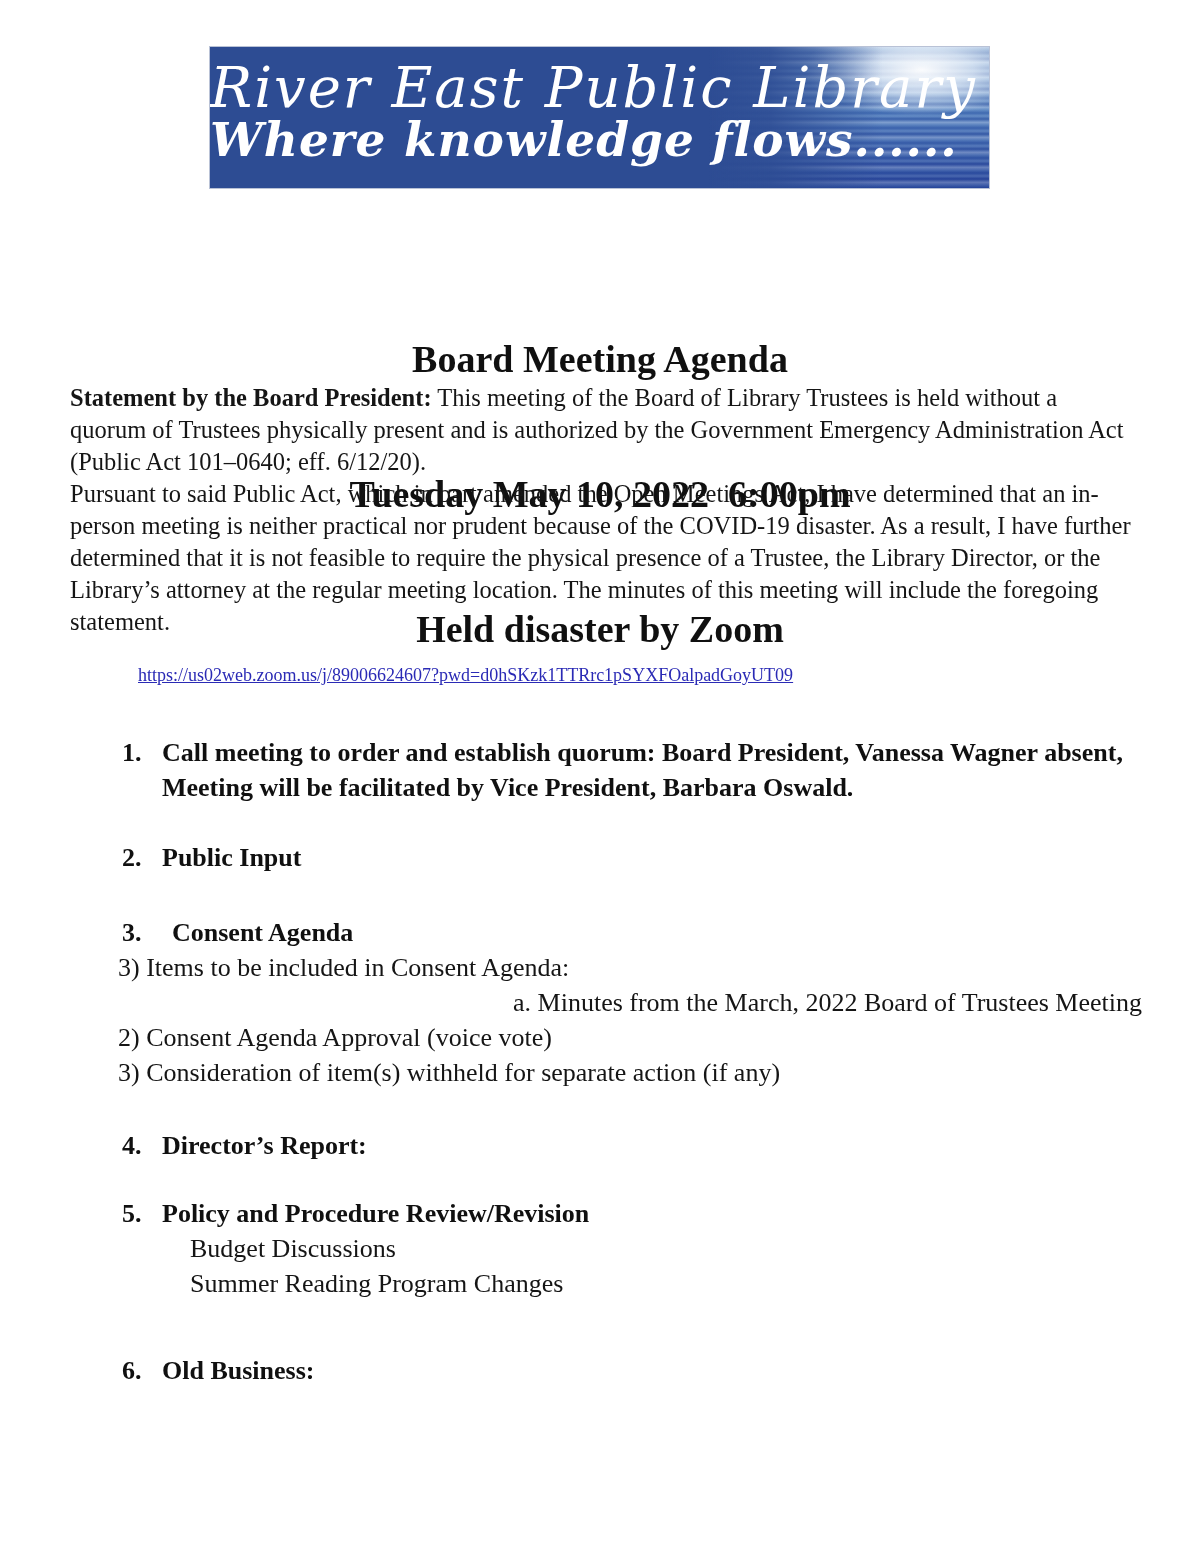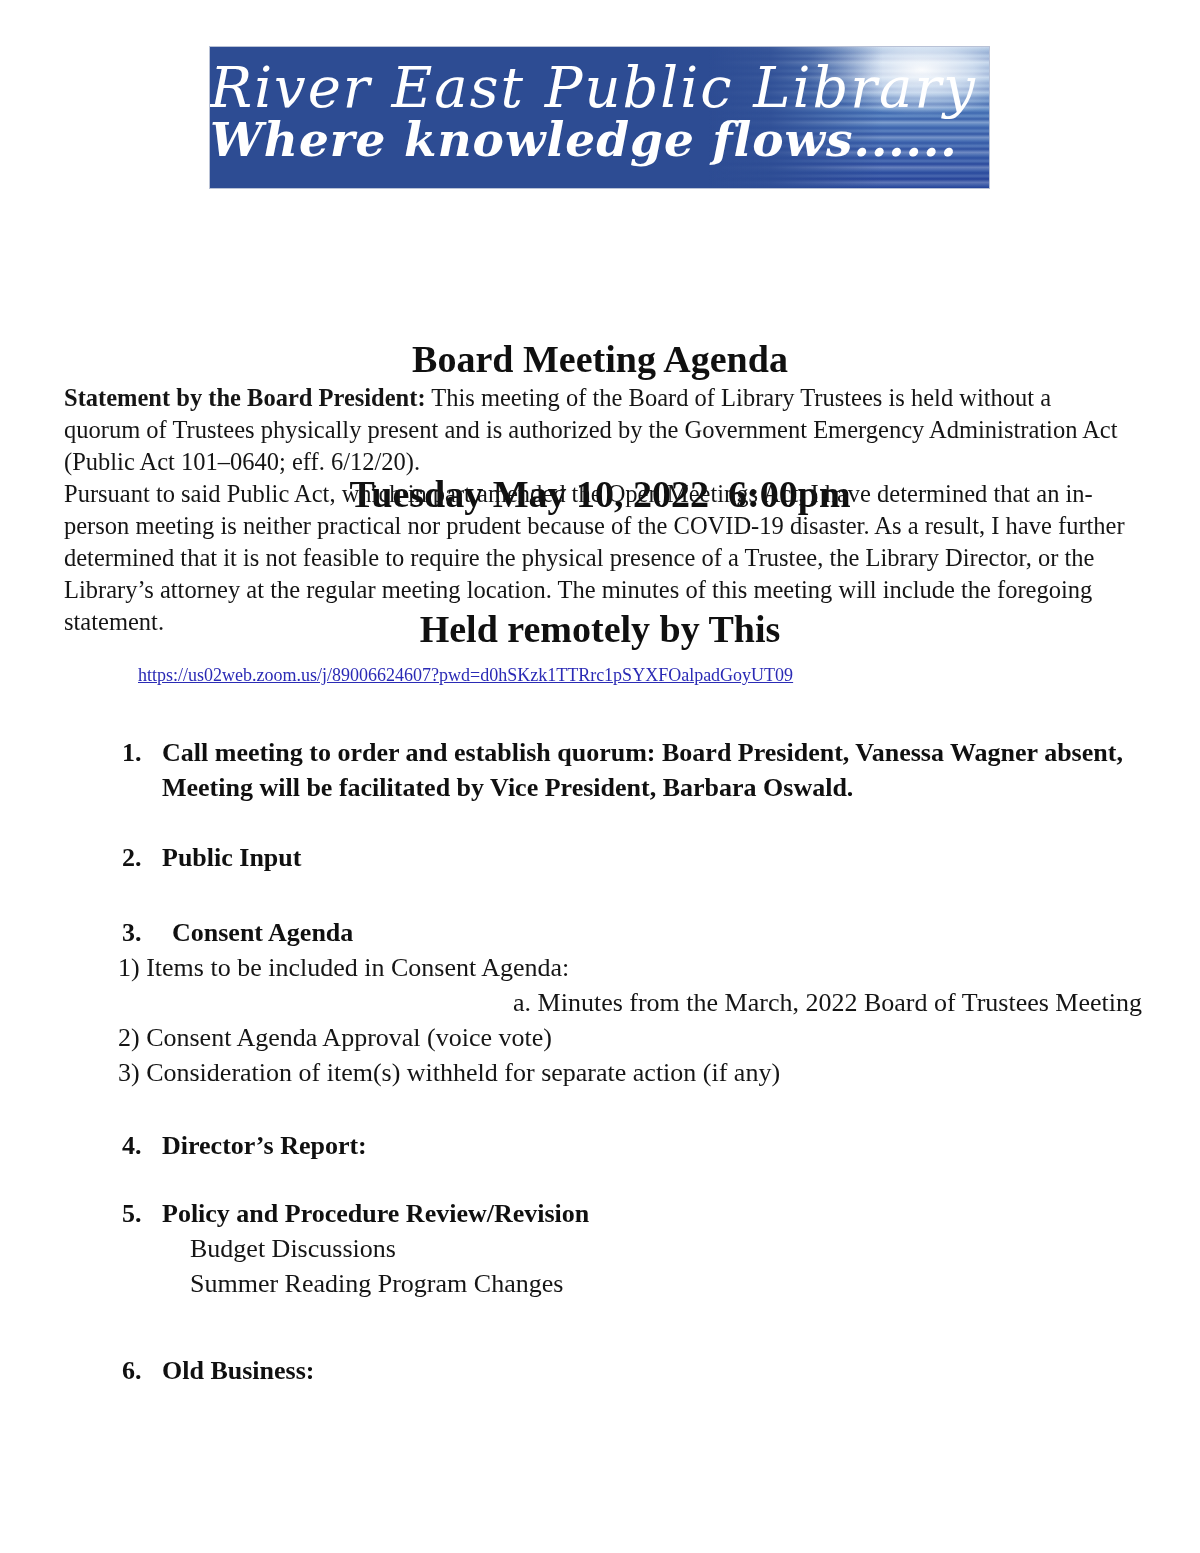--- a/index.html
+++ b/index.html
@@ -73,21 +73,21 @@
     font-size: 38px;
     line-height: 45px;
     white-space: pre;
     color: #101010;
   }
 
   
   .statement {
     position: absolute;
     top: 382px;
-    left: 64px;
+    left: 70px;
     width: 1068px;
     font-size: 24.5px;
     line-height: 32px;
     color: #151515;
   }
   .statement .lead { font-weight: bold; }
 
   
   .zoom-link-row {
     position: absolute;
@@ -145,21 +145,21 @@
   <div class="banner-streaks"></div>
   <div class="banner-text">
     <div class="banner-title">River East Public Library</div>
     <div class="banner-tagline">Where knowledge flows......</div>
   </div>
 </div>
 
 <div class="doc-titles">
   <div>Board Meeting Agenda</div>
   <div>Tuesday May 10, 2022  6:00pm</div>
-  <div>Held remotely by This</div>
+  <div>Held disaster by Zoom</div>
 </div>
 
 <div class="statement">
   <p><span class="lead">Statement by the Board President:</span><span> This meeting of the Board of Library Trustees is held without a quorum of Trustees physically present and is authorized by the Government Emergency Administration Act (Public Act 101–0640; eff. 6/12/20).</span></p>
   <p>Pursuant to said Public Act, which in part amended the Open Meetings Act, I have determined that an in-person meeting is neither practical nor prudent because of the COVID-19 disaster. As a result, I have further determined that it is not feasible to require the physical presence of a Trustee, the Library Director, or the Library’s attorney at the regular meeting location. The minutes of this meeting will include the foregoing statement.</p>
 </div>
 
 <div class="zoom-link-row">
   <a href="#">https://us02web.zoom.us/j/89006624607?pwd=d0hSKzk1TTRrc1pSYXFOalpadGoyUT09</a>
 </div>
@@ -173,21 +173,21 @@
 
   <div class="agenda-item gap-1">
     <span class="num">2.</span>
     <span class="content">Public Input</span>
   </div>
 
   <div class="agenda-item pad-extra gap-2">
     <span class="num">3.</span>
     <span class="content">Consent Agenda</span>
   </div>
-  <div class="sub-line sub-n">1) Items to be included in Consent Agenda:</div>
+  <div class="sub-line sub-n">3) Items to be included in Consent Agenda:</div>
   <div class="sub-line sub-ab">a. Minutes from the March, 2022 Board of Trustees Meeting</div>
   <div class="sub-line sub-n">2) Consent Agenda Approval (voice vote)</div>
   <div class="sub-line sub-n">3) Consideration of item(s) withheld for separate action (if any)</div>
 
   <div class="agenda-item gap-3">
     <span class="num">4.</span>
     <span class="content">Director’s Report:</span>
   </div>
 
   <div class="agenda-item gap-4">

